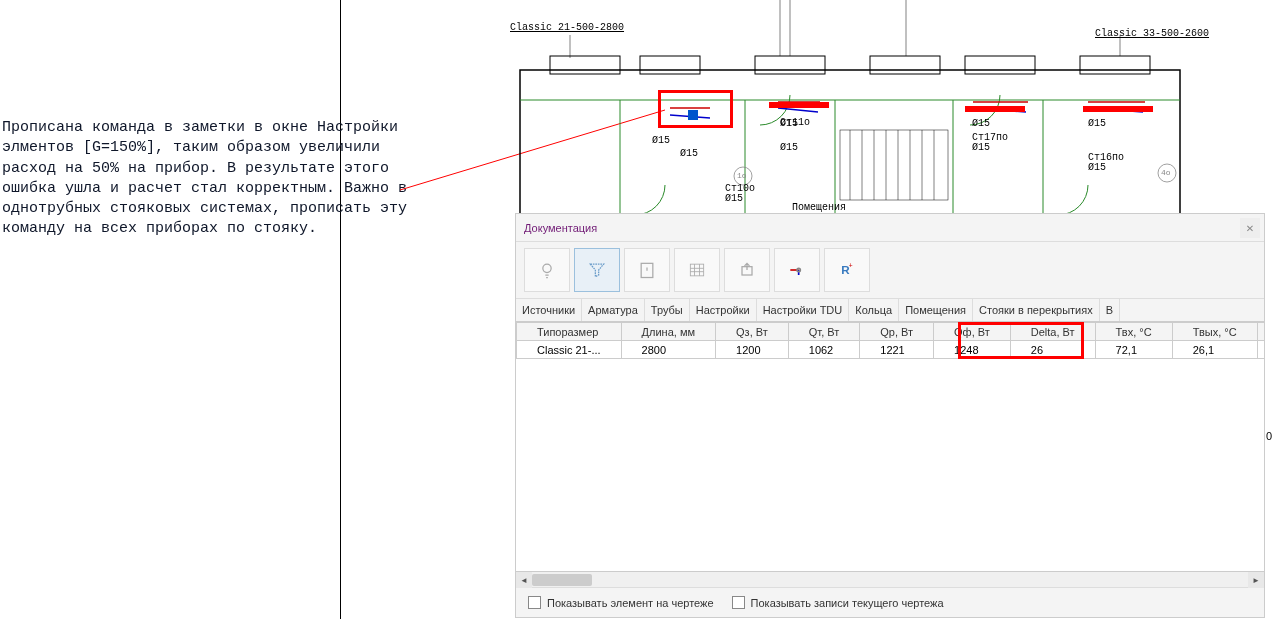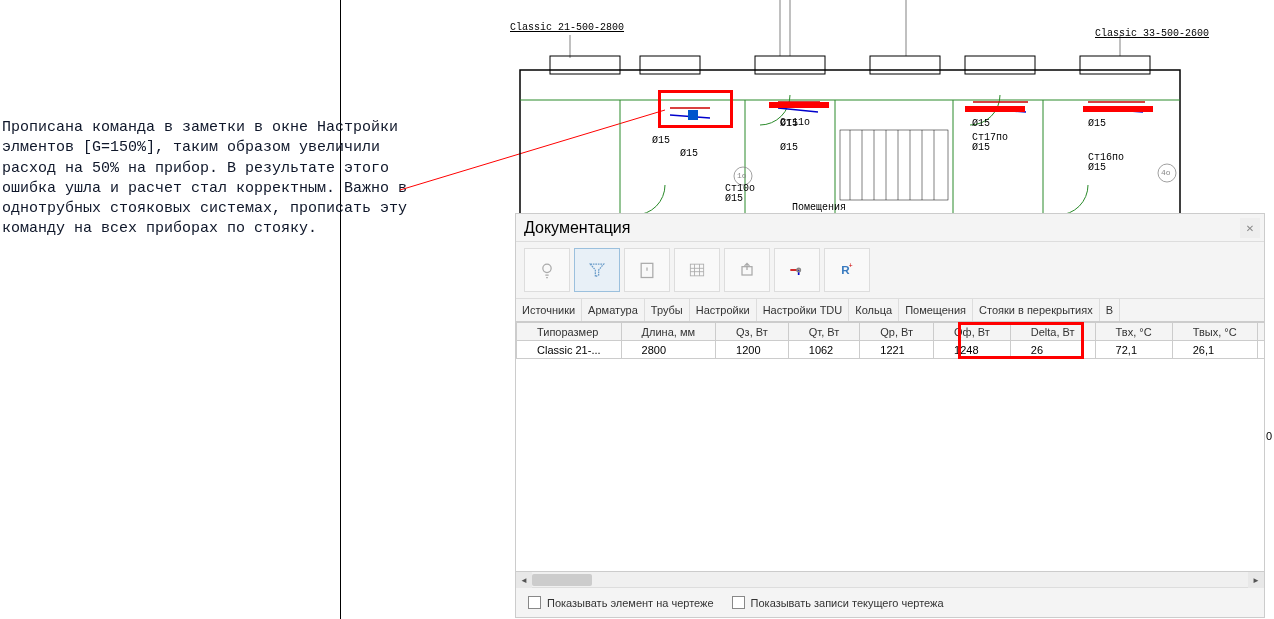--- a/index.html
+++ b/index.html
@@ -71,22 +71,22 @@
   .panel-header {
     height: 28px;
     display: flex;
     align-items: center;
     padding: 0 8px;
     background: #f4f4f4;
     border-bottom: 1px solid #ddd;
     position: relative;
   }
   .panel-title {
-    font-size: 16px;
-    color: #000000;
+    font-size: 11px;
+    color: #701a75;
   }
   .close-btn {
     position: absolute;
     right: 4px;
     top: 4px;
     width: 20px;
     height: 20px;
     background: #eee;
     color: #888;
     display: flex;

